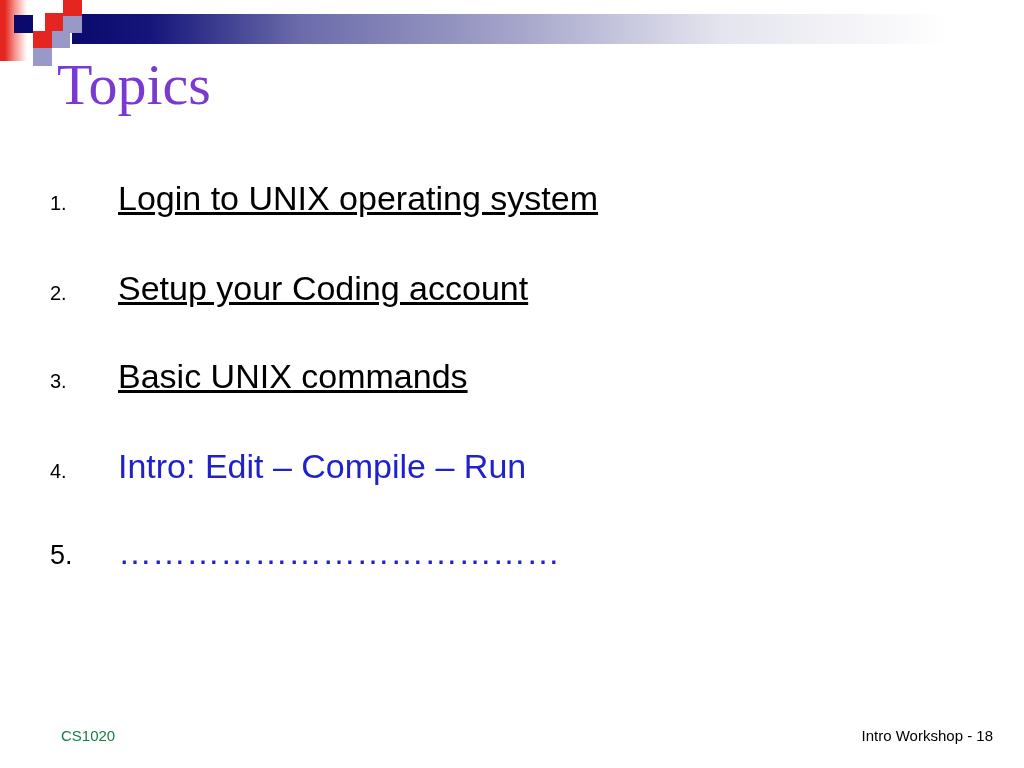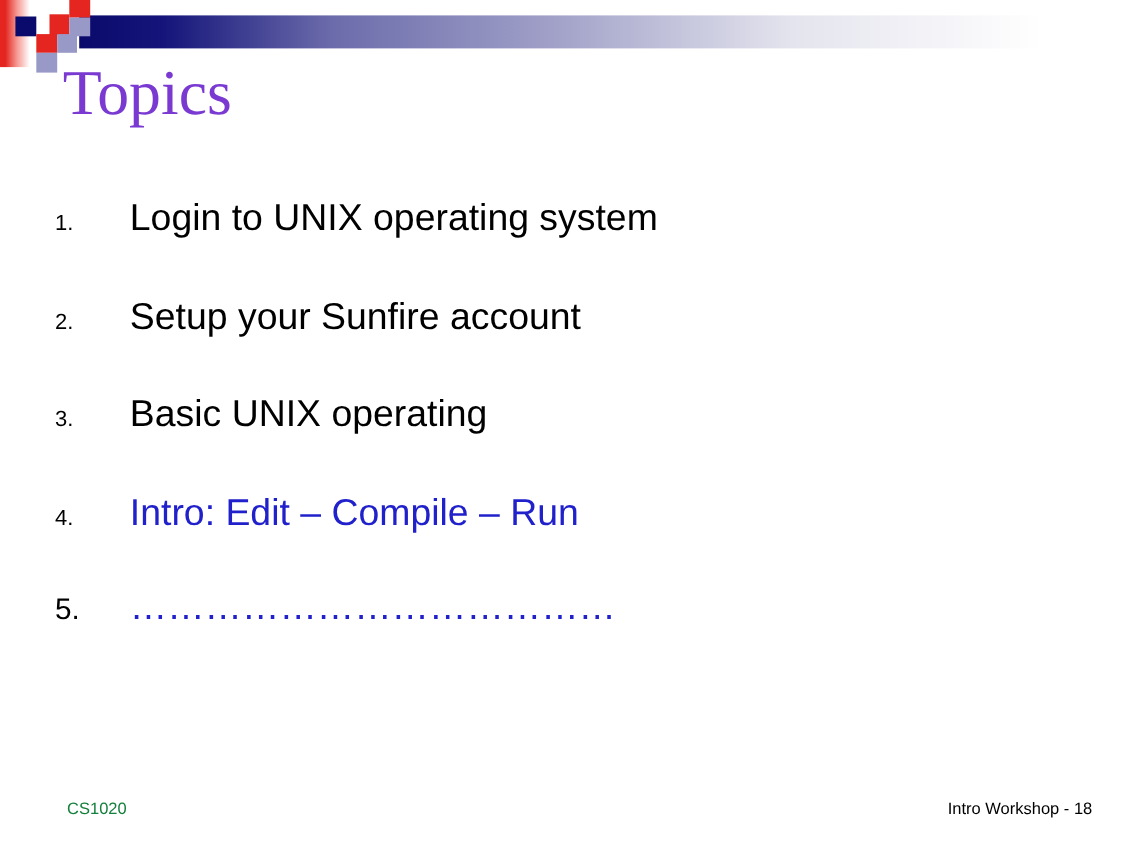--- a/index.html
+++ b/index.html
@@ -89,21 +89,21 @@
   }
   .topic-number.large { font-size: 27px; }
 
   .topic-text {
     font-size: 34px;
     line-height: 42px;
     color: #000000;
     letter-spacing: 0;
   }
   .topic-text[data-color="blue"] { color: var(--blue, #2121cc); }
-  .topic-text[data-color="black"] { color: #000000; }
+  .topic-text[data-color="black"] { color: #000000; text-decoration: underline; }
 
   
   #footer-left {
     position: absolute;
     left: 61px; top: 727px;
     font-size: 15px;
     color: #15803d;
   }
   #footer-right {
     position: absolute;
@@ -130,26 +130,26 @@
 
   <div id="slide-title">Topics</div>
 
   <div class="topic-row" id="row-1">
     <span class="topic-number">1.</span>
     <span class="topic-text" data-color="black">Login to UNIX operating system</span>
   </div>
 
   <div class="topic-row" id="row-2">
     <span class="topic-number">2.</span>
-    <span class="topic-text" data-color="black">Setup your Sunfire account</span>
+    <span class="topic-text" data-color="black">Setup your Coding account</span>
   </div>
 
   <div class="topic-row" id="row-3">
     <span class="topic-number">3.</span>
-    <span class="topic-text" data-color="black">Basic UNIX operating</span>
+    <span class="topic-text" data-color="black">Basic UNIX commands</span>
   </div>
 
   <div class="topic-row" id="row-4">
     <span class="topic-number">4.</span>
     <span class="topic-text" data-color="blue">Intro: Edit – Compile – Run</span>
   </div>
 
   <div class="topic-row" id="row-5">
     <span class="topic-number large">5.</span>
     <span class="topic-text" data-color="blue">…………………………………</span>

